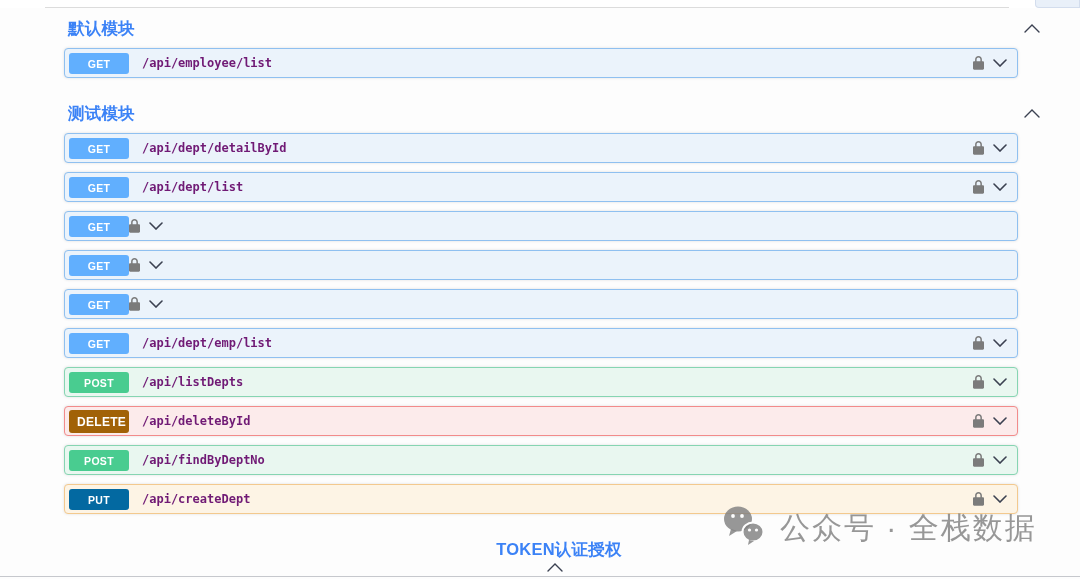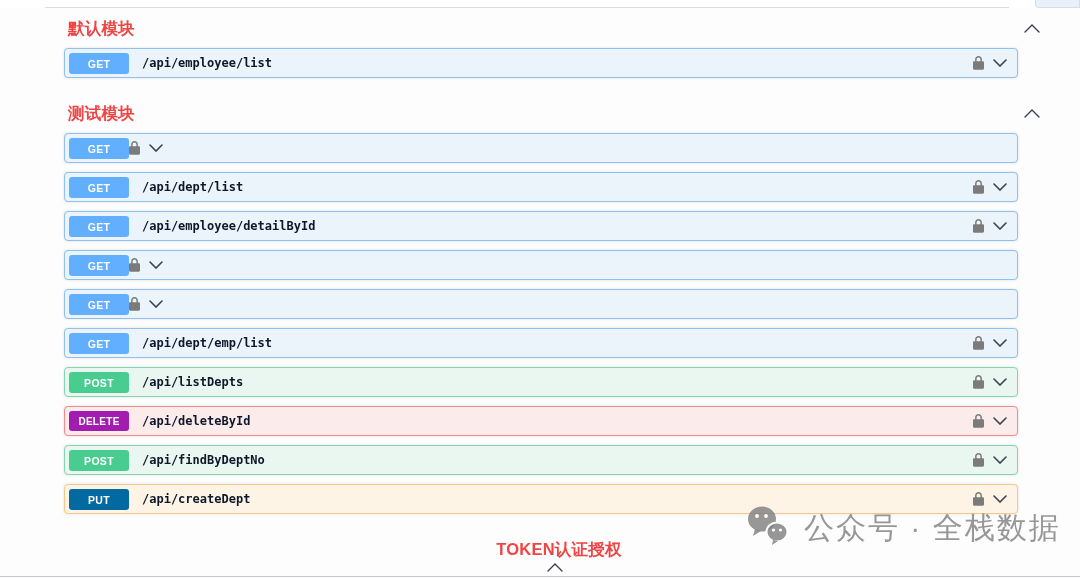--- a/index.html
+++ b/index.html
@@ -18,21 +18,21 @@
     background: #e9f0f9; border: 1px solid #d3dded; border-top: none;
     border-bottom-left-radius: 4px;
   }
 
   .api-doc { position: absolute; top: 8px; left: 0; right: 0; }
 
   
   .section-header {
     display: flex; align-items: center;
     padding: 14px 30px 8px 68px;
-    color: #ef4444;
+    color: #3b82f6;
   }
   .section:first-child .section-header { padding-top: 8px; }
   .section-title {
     font-size: 16.5px; font-weight: bold; line-height: 24px;
     letter-spacing: 0.2px; flex: 1 1 auto;
   }
   .section-header.bordered {
     padding-bottom: 2px; margin: 0 0 6px 0;
     border-bottom: 1px solid rgba(59,65,81,.28);
     margin-right: 0;
@@ -54,40 +54,40 @@
   }
   .method-badge {
     display: inline-block; width: 60px; text-align: center;
     padding: 5px 8px 4px; border-radius: 3px;
     font-size: 10.5px; font-weight: bold; color: #ffffff;
     letter-spacing: .3px; font-family: "Liberation Sans", sans-serif;
   }
   .endpoint-path {
     flex: 1 1 auto; margin-left: 13px;
     font-family: "DejaVu Sans Mono", "Liberation Mono", monospace;
-    font-size: 12px; font-weight: 600; color: #0f172a;
+    font-size: 12px; font-weight: 600; color: #701a75;
   }
   .row-icons { display: flex; align-items: center; gap: 9px; }
   .lock-btn, .expand-btn { background: none; border: none; cursor: pointer; line-height: 0; padding: 0; }
 
   
   .m-get    { background: #ebf3fb; border-color: #8fc0f0; }
   .m-get    .method-badge { background: #61affe; }
   .m-post   { background: #e9f7f0; border-color: #86d5b2; }
   .m-post   .method-badge { background: #49cc90; }
   .m-delete { background: #fcebeb; border-color: #f28b8b; }
-  .m-delete .method-badge { background: #a21caf; font-size: 10px; }
+  .m-delete .method-badge { background: #a16207; font-size: 12px; }
   .m-put    { background: #fdf4e5; border-color: #f2c astronomical; }
   .m-put    { background: #fdf4e5; border-color: #f2c audace; }
   .m-put    { background: #fdf4e5; border-color: #f3c98e; }
   .m-put    .method-badge { background: #0369a1; }
 
   
   .watermark {
-    position: absolute; left: 746px; top: 505px;
+    position: absolute; left: 722px; top: 505px;
     display: flex; align-items: center; gap: 12px;
     pointer-events: none; z-index: 5;
   }
   .watermark-text {
     font-size: 30px; color: rgba(128,128,128,.82);
     letter-spacing: 2px; white-space: nowrap;
   }
 </style>
 </head>
 <body>
@@ -139,20 +139,21 @@
         <span>
           <svg width="16" height="9" viewBox="0 0 16 9">
               <path d="M1 8 L8 1 L15 8" stroke="#3b4151" stroke-width="1.4" fill="none" stroke-linecap="round"></path>
             </svg>
         </span>
       </button>
     </div>
     <div class="section-rows">
   <div class="opblock m-get">
     <span class="method-badge">GET</span>
+    <span class="endpoint-path">/api/dept/detailById</span>
     <span class="row-icons">
       <button class="lock-btn">
         <span>
           <svg width="11" height="14" viewBox="0 0 11 14">
             <path d="M5.5 0C3.6 0 2.1 1.5 2.1 3.4V5.2H1.2C0.5 5.2 0 5.7 0 6.4v6.2C0 13.3 0.5 13.8 1.2 13.8h8.6c0.7 0 1.2-0.5 1.2-1.2V6.4c0-0.7-0.5-1.2-1.2-1.2H8.9V3.4C8.9 1.5 7.4 0 5.5 0zM3.6 3.4c0-1 0.8-1.9 1.9-1.9s1.9 0.9 1.9 1.9V5.2H3.6V3.4z" fill="#7b7b7b"></path>
           </svg>
         </span>
       </button>
       <button class="expand-btn">
         <span>
@@ -180,21 +181,20 @@
           <svg width="14" height="8" viewBox="0 0 14 8">
                   <path d="M1 1 L7 7 L13 1" stroke="#3b4151" stroke-width="1.6" fill="none" stroke-linecap="round"></path>
                 </svg>
         </span>
       </button>
     </span>
   </div>
 
   <div class="opblock m-get">
     <span class="method-badge">GET</span>
-    <span class="endpoint-path">/api/employee/detailById</span>
     <span class="row-icons">
       <button class="lock-btn">
         <span>
           <svg width="11" height="14" viewBox="0 0 11 14">
             <path d="M5.5 0C3.6 0 2.1 1.5 2.1 3.4V5.2H1.2C0.5 5.2 0 5.7 0 6.4v6.2C0 13.3 0.5 13.8 1.2 13.8h8.6c0.7 0 1.2-0.5 1.2-1.2V6.4c0-0.7-0.5-1.2-1.2-1.2H8.9V3.4C8.9 1.5 7.4 0 5.5 0zM3.6 3.4c0-1 0.8-1.9 1.9-1.9s1.9 0.9 1.9 1.9V5.2H3.6V3.4z" fill="#7b7b7b"></path>
           </svg>
         </span>
       </button>
       <button class="expand-btn">
         <span>

